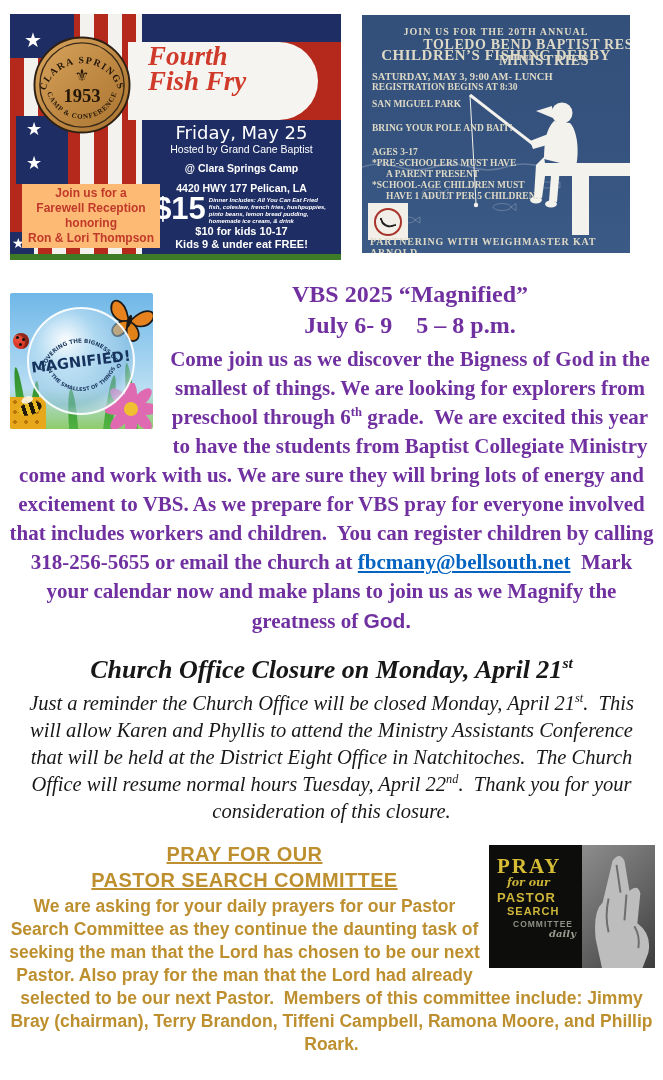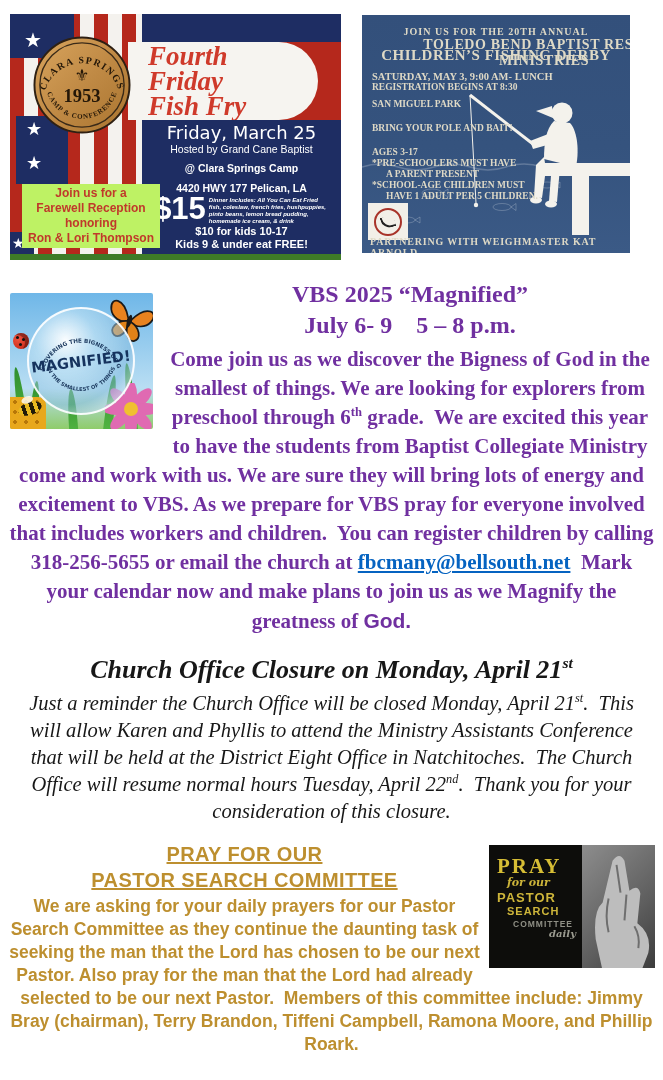--- a/index.html
+++ b/index.html
@@ -27,21 +27,21 @@
   .f1-host{font-size:10.5px;line-height:12px;}
   .f1-loc{font-weight:bold;font-size:10.5px;line-height:12.5px;margin-top:7px;}
   .f1-time{font-style:italic;font-weight:bold;font-size:20px;line-height:22px;}
   .f1-pricerow{display:flex;align-items:flex-start;justify-content:center;height:31px;}
   .f1-price{font-weight:bold;font-size:31px;line-height:30px;}
   .f1-fine{display:block;width:120px;font-style:italic;font-weight:bold;font-size:6px;
       line-height:7px;text-align:left;margin:3px 0 0 3px;}
   .f1-kids{font-weight:bold;font-size:11px;line-height:13px;}
   .f1-logo{position:absolute;left:23px;top:22px;width:98px;height:98px;}
   .f1-logo svg{width:100%;height:100%;}
-  .f1-reception{position:absolute;left:12px;top:170px;width:138px;height:64px;background:#bef264;
+  .f1-reception{position:absolute;left:12px;top:170px;width:138px;height:64px;background:#fdba74;
       color:#c0392b;font-weight:bold;font-size:12px;line-height:15px;text-align:center;
       display:flex;flex-direction:column;justify-content:center;}
   .f1-greenbar{position:absolute;left:0;top:240px;width:100%;height:6px;background:#3e7b27;}
 
   
   .flyer2{position:absolute;left:362px;top:15px;width:268px;height:238px;
       background:linear-gradient(180deg,#33507b 0%,#35537e 55%,#3b5a86 100%);
       overflow:hidden;color:#ded9c6;font-family:Liberation Serif, serif;font-weight:bold;}
   .f2-decor,.f2-boy{position:absolute;}
   .f2-decor{left:0;top:0;width:276px;height:238px;}
@@ -137,25 +137,24 @@
       <span class="star" style="left:10px;top:38px;font-size:18px;">★</span>
     </div>
     <div class="f1-canton f1-cantonC">
       <span class="star" style="left:2px;top:4px;font-size:14px;">★</span>
     </div>
     <div class="f1-topbar"></div>
     <div class="f1-redband"></div>
     <div class="f1-pill"></div>
     <div class="f1-title">
       <div>Fourth</div>
-      <div>Friday</div>
       <div>Fish Fry</div>
     </div>
     <div class="f1-panel">
-      <div class="f1-date">Friday, March 25</div>
+      <div class="f1-date">Friday, May 25</div>
       <div class="f1-host">Hosted by Grand Cane Baptist</div>
       <div class="f1-loc">@ Clara Springs Camp</div>
       <div class="f1-loc">4420 HWY 177 Pelican, LA</div>
       <div class="f1-pricerow">
         <span class="f1-price">$15</span>
         <span class="f1-fine">Dinner Includes: All You Can Eat Fried fish, coleslaw, french fries, hushpuppies, pinto beans, lemon bread pudding, homemade ice cream, &amp; drink</span>
       </div>
       <div class="f1-kids">$10 for kids 10-17</div>
       <div class="f1-kids">Kids 9 &amp; under eat FREE!</div>
     </div>

